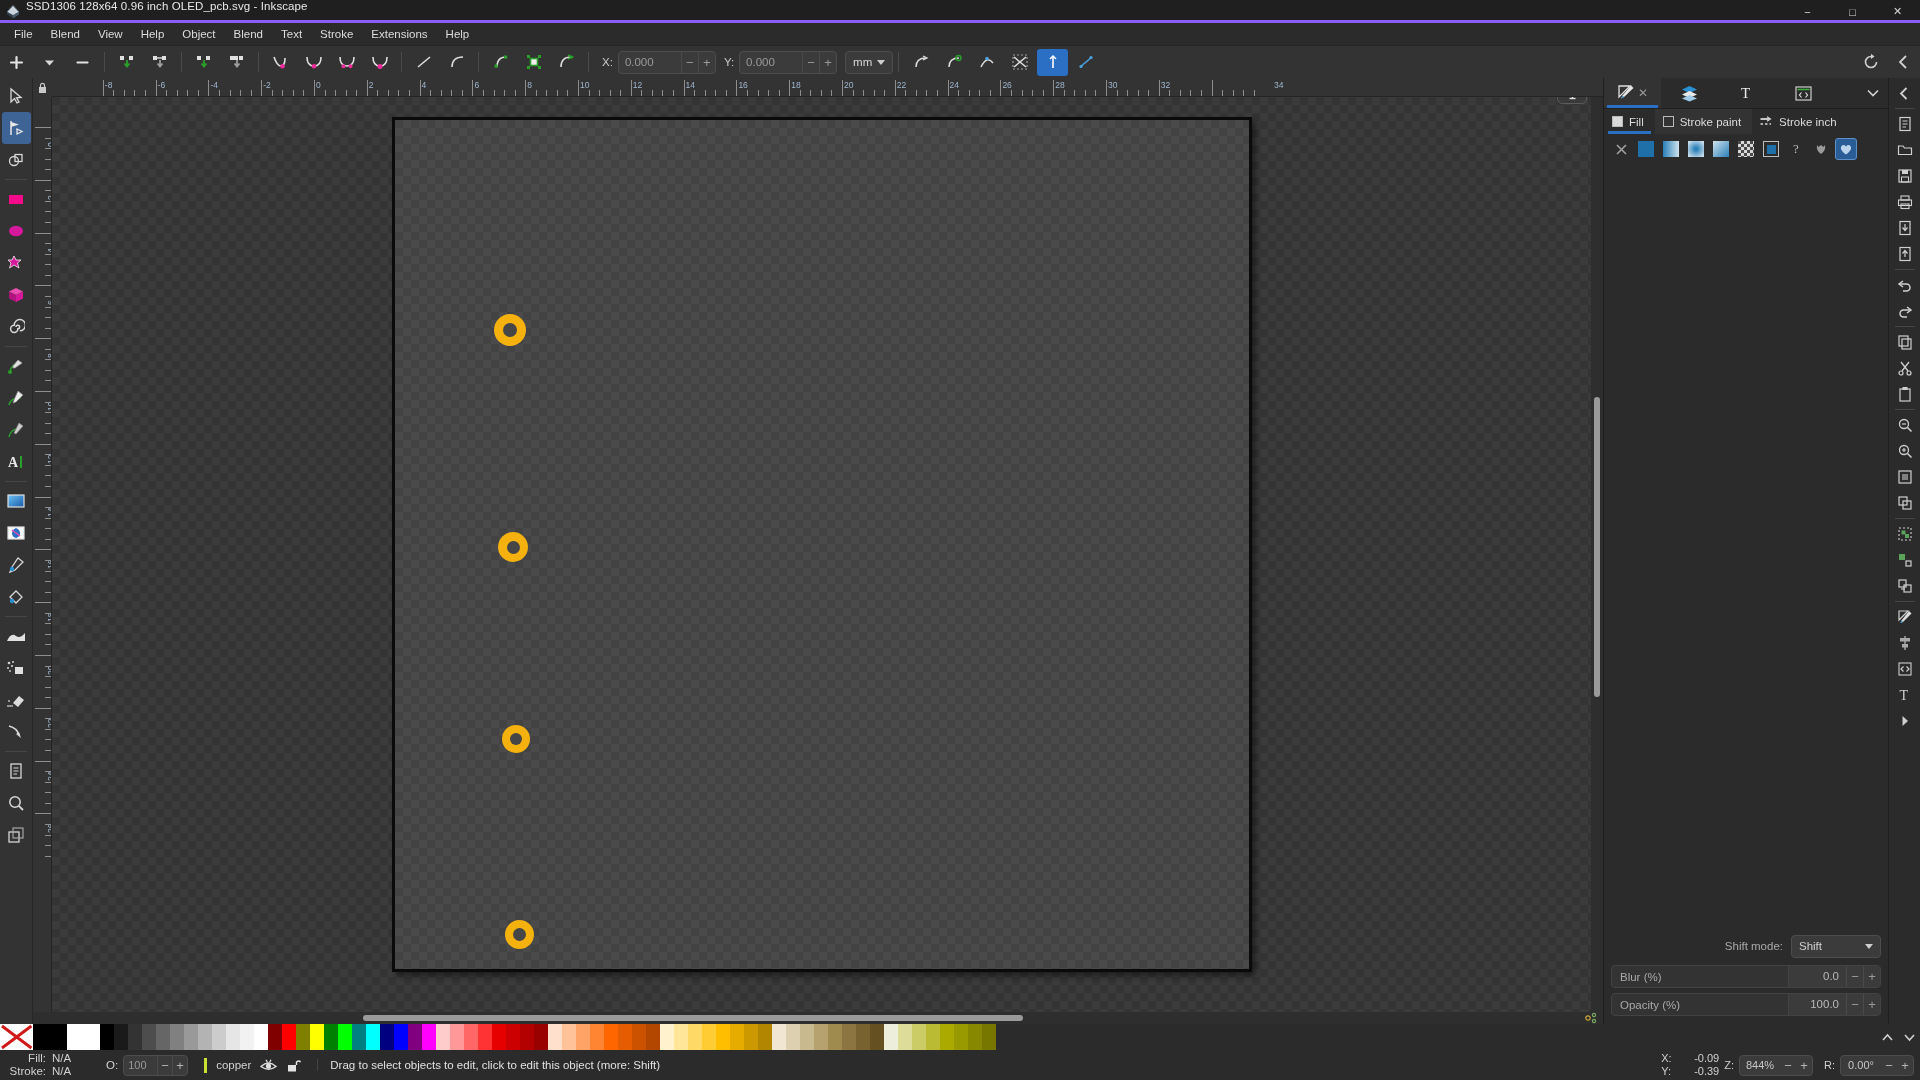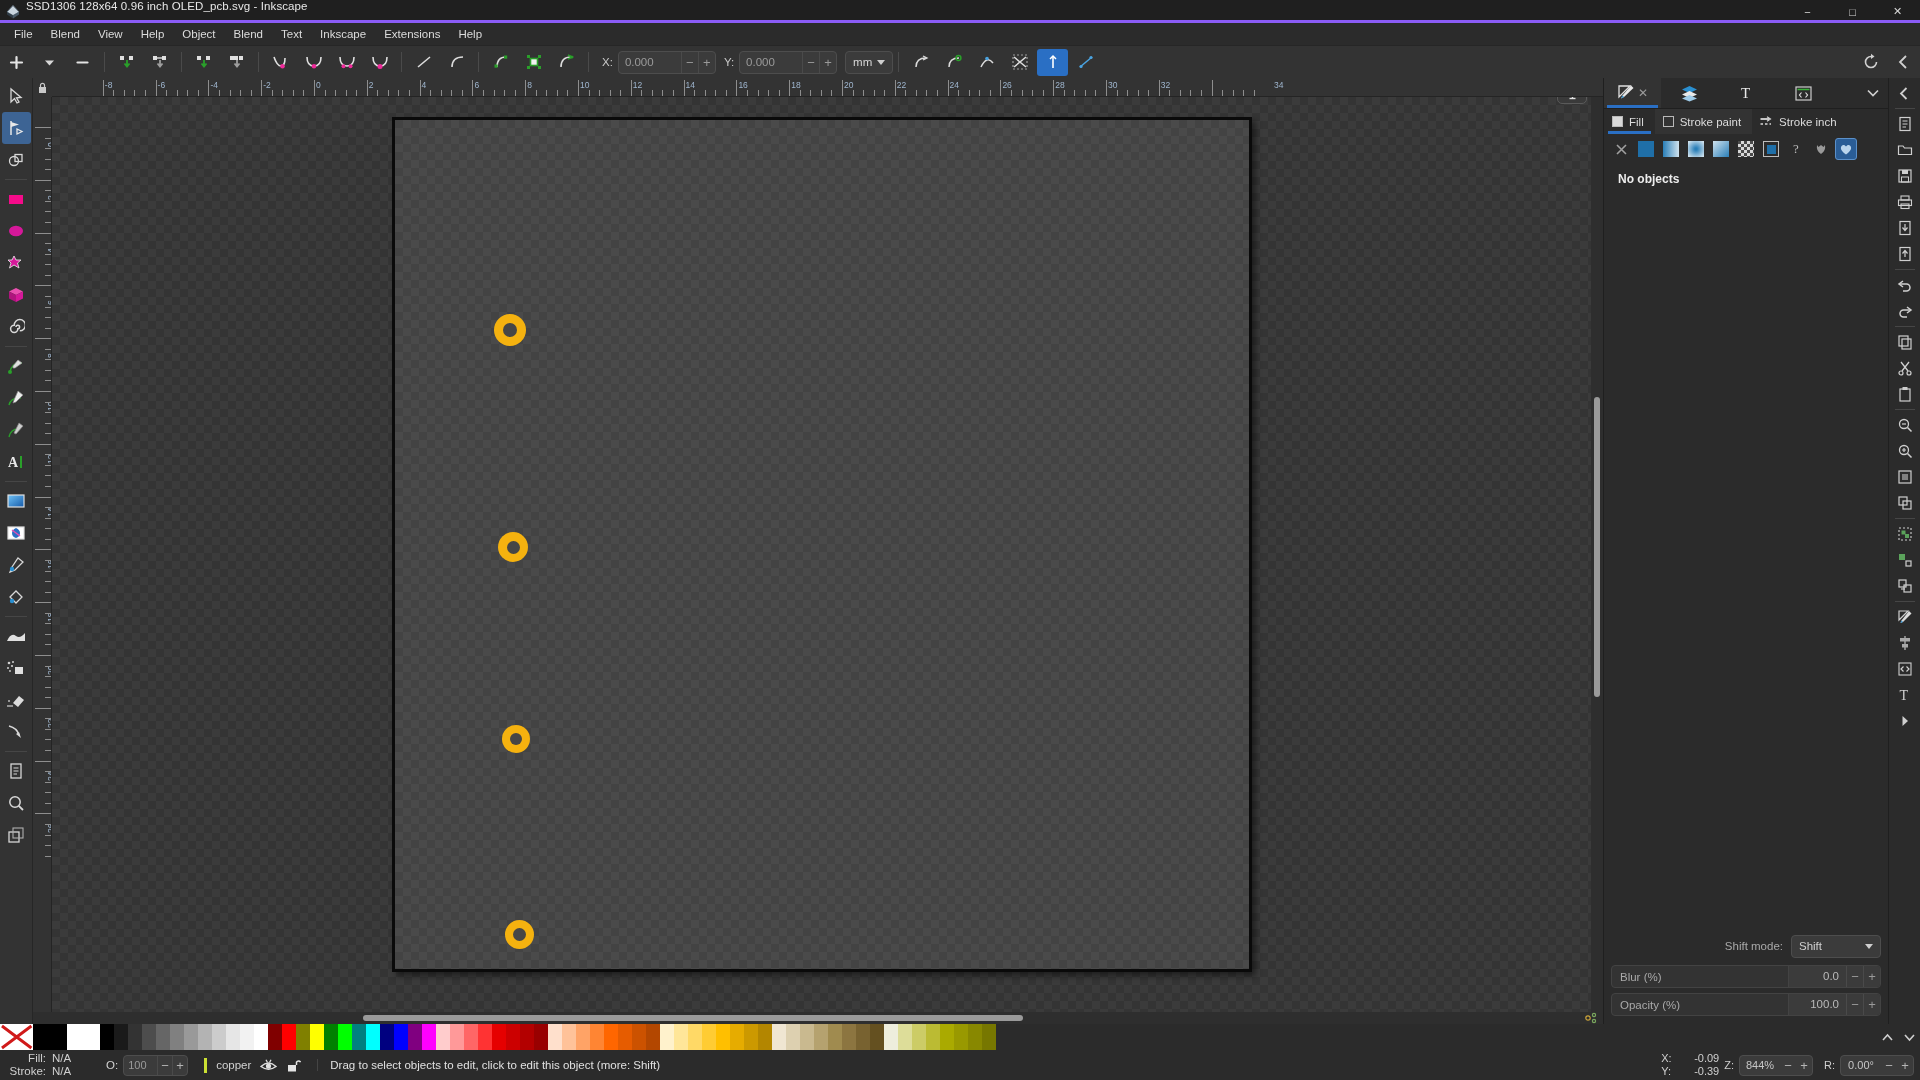--- a/index.html
+++ b/index.html
@@ -211,21 +211,21 @@
   </div>
 
   <div class="menubar">
     <div class="menu-item">File</div>
     <div class="menu-item">Blend</div>
     <div class="menu-item">View</div>
     <div class="menu-item">Help</div>
     <div class="menu-item">Object</div>
     <div class="menu-item">Blend</div>
     <div class="menu-item">Text</div>
-    <div class="menu-item">Inkscape</div>
+    <div class="menu-item">Stroke</div>
     <div class="menu-item">Extensions</div>
     <div class="menu-item">Help</div>
   </div>
 
   <div class="toolbar">
     <div class="tb-group">
       <div class="tbtn">
         <svg width="17" height="17" viewBox="0 0 17 17">
             <path d="M8.5 3 V14 M3 8.5 H14" stroke="#e4e4e4" stroke-width="2.2" stroke-linecap="round"></path>
           </svg>
@@ -936,21 +936,20 @@
             <path d="M3 3 Q2 9 7 12 Q12 9 11 3 L9.5 5 L7 3 L4.5 5 Z" fill="#9a9a9a"></path>
           </svg>
         </div>
         <div class="ftbtn sel">
           <svg width="14" height="14" viewBox="0 0 14 14">
             <path d="M7 12.5 C2 9 1 6 2.6 4 C4 2.3 6 3 7 4.6 C8 3 10 2.3 11.4 4 C13 6 12 9 7 12.5 Z" fill="#b9d4ec"></path>
           </svg>
         </div>
       </div>
 
-      <div class="noobj">No objects</div>
       <div class="dock-body"></div>
 
       <div class="dock-bottom">
         <div class="bm-row">
           <span class="bm-label">Shift mode:</span>
           <div class="bm-select">
             <span>Shift</span>
             <span class="caret"></span>
           </div>
         </div>

